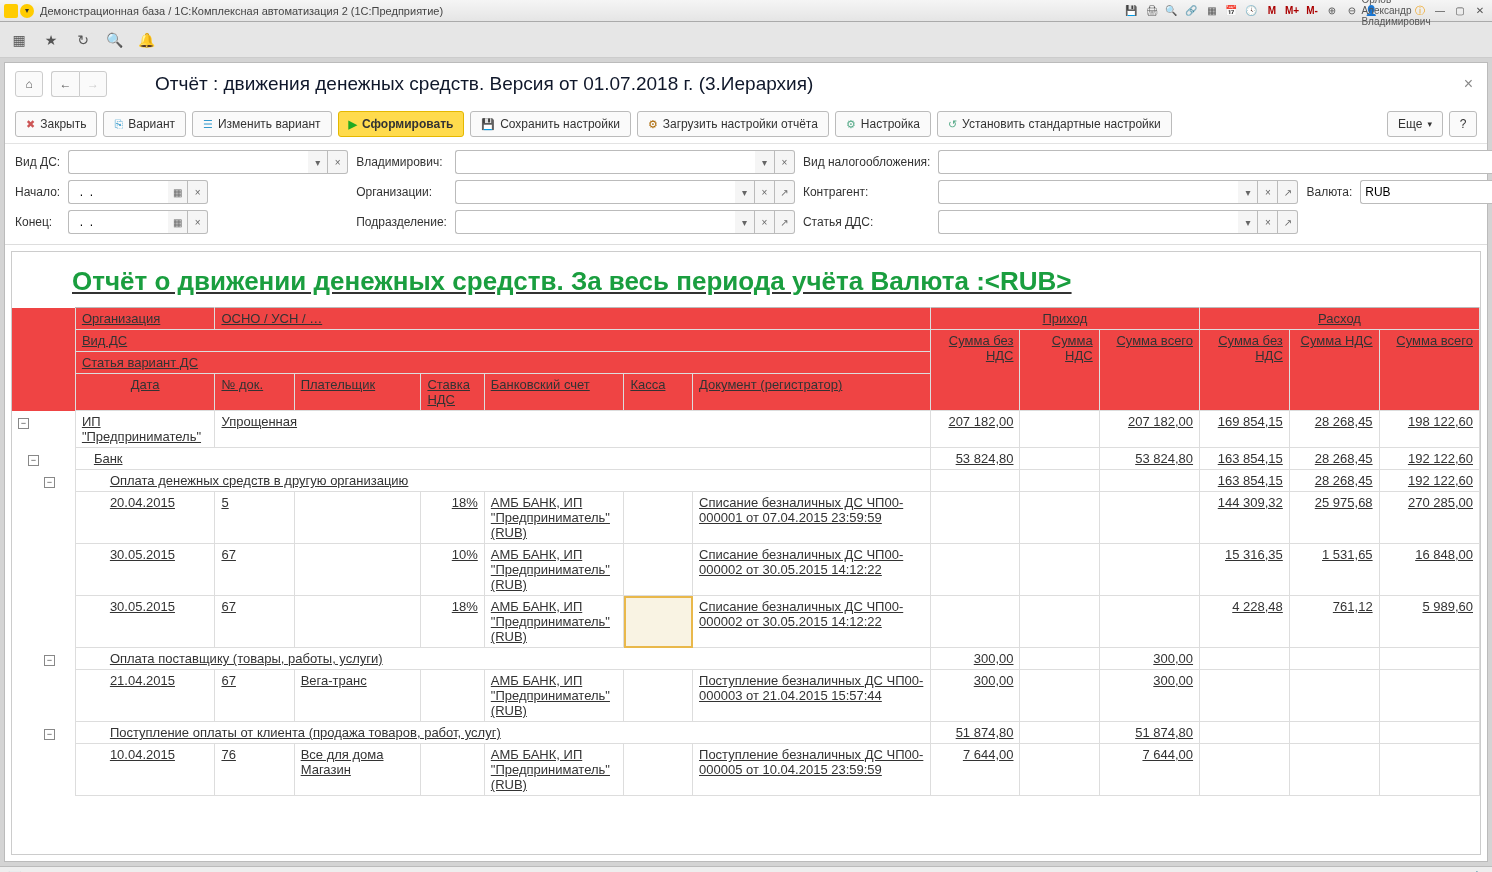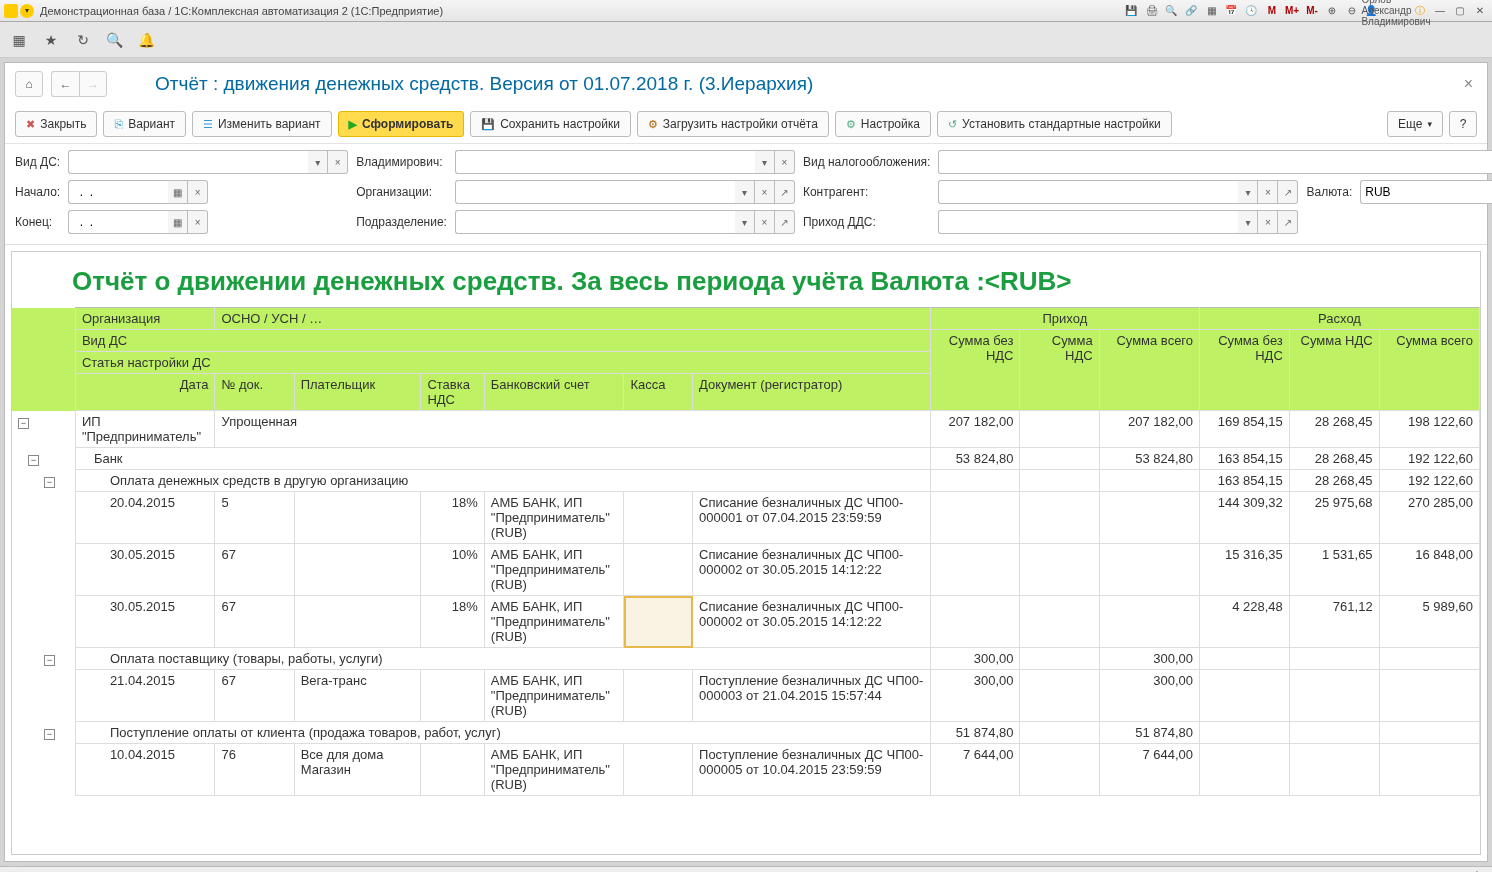--- a/index.html
+++ b/index.html
@@ -21,21 +21,21 @@
 
 
 .main { background: #fff; margin: 4px; border: 1px solid #bbb; height: 800px; display: flex; flex-direction: column; }
 
 
 .navbar { height: 42px; display: flex; align-items: center; padding: 0 10px; gap: 8px; }
 .nav-btn { width: 28px; height: 26px; border: 1px solid #ccc; border-radius: 3px; background: #fafafa; display: inline-flex; align-items: center; justify-content: center; font-size: 12px; cursor: pointer; color:#555; }
 .nav-btn-group { display: flex; }
 .nav-btn-group .nav-btn:first-child { border-radius: 3px 0 0 3px; border-right: none; }
 .nav-btn-group .nav-btn:last-child { border-radius: 0 3px 3px 0; }
-.nav-title { font-size: 19px; color: #0369a1; margin-left: 40px; }
+.nav-title { font-size: 19px; color: #0f172a; margin-left: 40px; }
 .navbar .close-x { margin-left: auto; font-size: 16px; color: #888; cursor: pointer; padding: 4px; }
 
 
 .cmdbar { padding: 6px 10px; display: flex; gap: 6px; align-items: center; border-bottom: 1px solid #e3e3e3; }
 .btn { height: 26px; border: 1px solid #bbb; border-radius: 3px; background: #fafafa; padding: 0 10px; display: inline-flex; align-items: center; gap: 5px; font-size: 12px; cursor: pointer; color: #333; }
 .btn.yellow { background: #ffdb4d; border-color: #e5b800; font-weight: bold; color:#333; }
 .btn .bicon { font-size: 11px; color: #5a8; }
 .btn.close-btn .bicon { color: #c55; }
 .cmdbar .spacer { flex: 1; }
 
@@ -43,26 +43,26 @@
 .filters { padding: 6px 10px 10px 10px; display: grid; grid-template-columns: auto 280px auto 340px auto 360px auto 260px; gap: 6px 8px; align-items: center; font-size: 12px; border-bottom: 1px solid #ddd; }
 .filters label { white-space: nowrap; color: #333; }
 .inputgrp { display: flex; height: 24px; }
 .inputgrp input { flex: 1; border: 1px solid #bbb; border-right: none; padding: 0 4px; font-size: 12px; min-width: 0; }
 .inputgrp .ib { width: 20px; border: 1px solid #bbb; border-left: none; background: #f5f5f5; display: flex; align-items: center; justify-content: center; font-size: 10px; cursor: pointer; color:#666; }
 .inputgrp .ib + .ib { border-left: none; }
 .inputgrp input:first-child { border-radius: 3px 0 0 3px; }
 .inputgrp .ib:last-child { border-radius: 0 3px 3px 0; }
 
 
-.report-wrap { flex: 1; overflow: auto; border: 1px solid #ccc; margin: 6px; position: relative; background:#fff;}
+.report-wrap { flex: 1; overflow: auto; border: 1px solid #ccc; margin: 6px; position: relative; background:#fff;text-decoration:underline;}
 .report-title { color: #1a9e3f; font-size: 26px; font-weight: bold; padding: 14px 18px 10px 60px; }
 
 table.report { border-collapse: collapse; width: 100%; font-size: 13px; }
 table.report th, table.report td { border: 1px solid #ddd; padding: 3px 6px; text-align: left; vertical-align: top; white-space: nowrap; }
-table.report th { font-weight: normal; background: #bef264; }
+table.report th { font-weight: normal; background: #ef4444; }
 table.report .num { text-align: right; }
 table.report .hdr-top th { border-top: 1px solid #bbb; }
 .tree-col { width: 60px; border: none !important; background: #fff; }
 .tree-toggle { width: 11px; height: 11px; border: 1px solid #888; display: inline-flex; align-items: center; justify-content: center; font-size: 9px; line-height: 1; cursor: pointer; background:#fff; color:#444;}
 .indent1 { padding-left: 18px !important; }
 .indent2 { padding-left: 34px !important; }
 td.sel { outline: 2px solid #e9b84b; outline-offset: -2px; background: #f9f3e3; }
 
 
 .statusbar { height: 22px; background: #eee; border-top: 1px solid #bbb; display: flex; align-items: center; padding: 0 8px; gap: 12px; font-size: 11px; color: #444; }
@@ -209,21 +209,21 @@
         <span class="ib">▦</span>
         <span class="ib">×</span>
       </div>
     <label>Подразделение:</label>
     <div class="inputgrp">
         <input style="">
         <span class="ib">▾</span>
         <span class="ib">×</span>
         <span class="ib">↗</span>
       </div>
-    <label>Приход ДДС:</label>
+    <label>Статья ДДС:</label>
     <div class="inputgrp">
         <input style="">
         <span class="ib">▾</span>
         <span class="ib">×</span>
         <span class="ib">↗</span>
       </div>
     <span></span>
       <span></span>
   </div>
 
@@ -257,24 +257,24 @@
         <tr>
           <th colspan="7">Вид ДС</th>
           <th rowspan="3" class="num" style="white-space:normal">Сумма без НДС</th>
           <th rowspan="3" class="num" style="white-space:normal">Сумма НДС</th>
           <th rowspan="3" class="num" style="white-space:normal">Сумма всего</th>
           <th rowspan="3" class="num" style="white-space:normal">Сумма без НДС</th>
           <th rowspan="3" class="num" style="white-space:normal">Сумма НДС</th>
           <th rowspan="3" class="num" style="white-space:normal">Сумма всего</th>
         </tr>
         <tr>
-            <th colspan="7">Статья настройки ДС</th>
+            <th colspan="7">Статья вариант ДС</th>
           </tr>
         <tr>
-          <th style="text-align:right">Дата</th>
+          <th style="text-align:center">Дата</th>
           <th>№ док.</th>
           <th>Плательщик</th>
           <th style="white-space:normal">Ставка НДС</th>
           <th style="white-space:normal">Банковский счет</th>
           <th>Касса</th>
           <th>Документ (регистратор)</th>
         </tr>
       </thead>
       <tbody>
         <tr>

